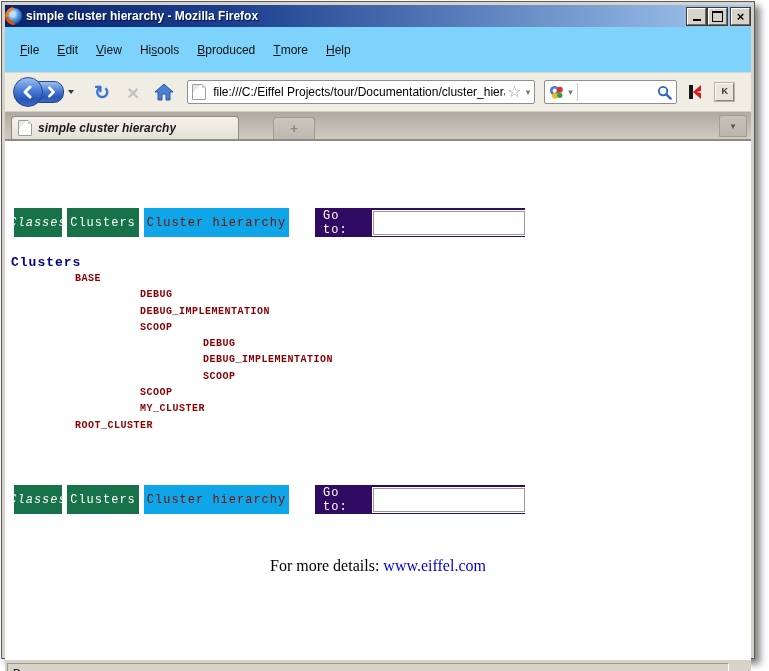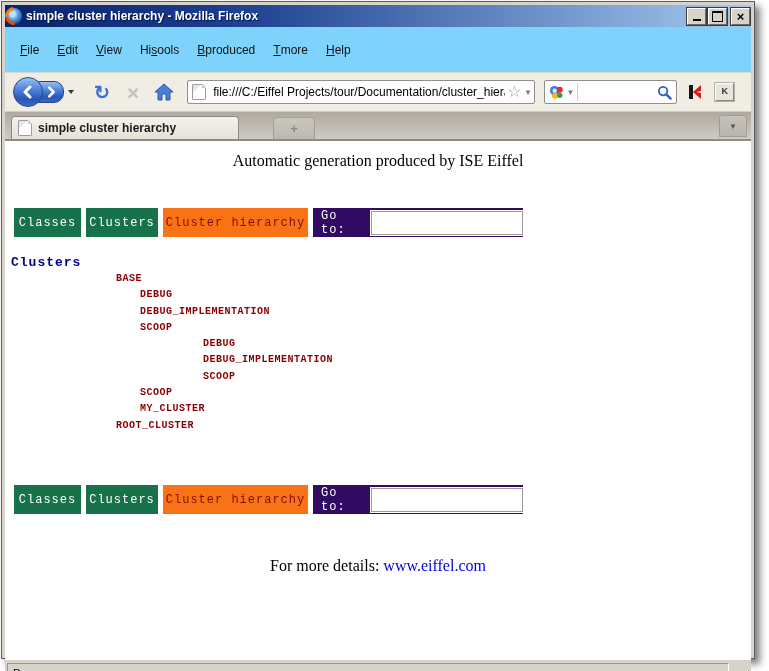--- a/index.html
+++ b/index.html
@@ -69,50 +69,50 @@
   .kkey{margin-left:12px;width:17px;height:16px;background:#e9e5dc;border:1px solid;
     border-color:#fff #8a867c #8a867c #fff;box-shadow:0 0 0 1px #b4b0a6;
     font-size:9px;text-align:center;line-height:15px;color:#333;font-weight:bold;}
 
   
   .tabbar{height:27px;background:linear-gradient(#aeaaa2,#cfcbc2);border-bottom:2px solid #8f8b80;
     position:relative;display:flex;align-items:flex-end;}
   .tab{margin-left:6px;width:228px;height:23px;background:linear-gradient(#f4f2ec,#e4e1d8);
     border:1px solid #8f8b80;border-bottom:none;border-radius:4px 4px 0 0;
     display:flex;align-items:center;padding:0 6px;box-sizing:border-box;gap:6px;}
-  .tab-label{font-size:12px;font-weight:bold;color:#1c1c1c;white-space:nowrap;overflow:hidden;}
+  .tab-label{font-size:12px;font-weight:bold;color:#1c1c1c;white-space:nowrap;overflow:hidden;font-style:italic;}
   .newtab{margin-left:34px;width:40px;height:21px;background:linear-gradient(#cac6bd,#bdb9b0);
     border:1px solid #a19d92;border-bottom:none;border-radius:4px 4px 0 0;
     display:flex;align-items:center;justify-content:center;color:#83immune7f75;}
   .newtab span{color:#8a867c;font-size:13px;font-weight:bold;line-height:1;}
   .alltabs{position:absolute;right:4px;bottom:2px;width:26px;height:20px;
     border:1px solid #a19d92;border-radius:3px 3px 0 0;background:linear-gradient(#c6c2b9,#b9b5ac);
     display:flex;align-items:center;justify-content:center;font-size:9px;color:#555;}
 
   
   .content{position:relative;background:#fff;height:518px;border-top:1px solid #fff;overflow:hidden;}
   .gen-note{position:absolute;top:10px;left:0;right:0;text-align:center;
     font-family:"Liberation Serif",serif;font-size:16px;color:#000;}
   .btn-row{position:absolute;left:9px;display:flex;gap:5px;}
   .btn-row.row1{top:66px;} .btn-row.row2{top:343px;}
   .pbtn{height:29px;display:flex;align-items:center;justify-content:center;
     font-family:"Liberation Mono",monospace;font-size:12px;letter-spacing:1px;box-sizing:border-box;}
   .pbtn.green{background:#177249;color:#fff;}
-  .pbtn.w1{width:67px;} .pbtn.w2{width:72px;}
-  .pbtn.yellow{background:#f97316;color:#7c1000;width:145px;}
+  .pbtn.w1{width:48px;font-style:italic;} .pbtn.w2{width:72px;}
+  .pbtn.yellow{background:#0ea5e9;color:#7c1000;width:145px;}
   .goto{background:#300a63;color:#fff;width:210px;justify-content:flex-start;
-    padding-left:8px;gap:8px;}
+    padding-left:8px;gap:8px;margin-left:21px;}
   .goto input{width:146px;height:20px;border:1px solid #9a9a9a;box-shadow:0 0 0 1px #fff;
     background:#fff;outline:none;font-size:12px;}
   .clusters-heading{position:absolute;top:113px;left:6px;color:#00008b;font-weight:bold;
     font-family:"Liberation Mono",monospace;font-size:13px;letter-spacing:1px;}
   .tree{position:absolute;top:131px;left:0;right:0;}
   .tree-row{height:16.3px;font-family:"Liberation Mono",monospace;font-size:10px;
     font-weight:bold;color:#8b0000;letter-spacing:0.5px;white-space:pre;}
-  .lvl1{padding-left:70px;margin-left:41px;} .lvl2{padding-left:135px;} .lvl3{padding-left:198px;}
+  .lvl1{padding-left:70px;} .lvl2{padding-left:135px;} .lvl3{padding-left:198px;}
   .footer1{position:absolute;top:394px;left:0;right:0;text-align:center;
     font-family:"Liberation Serif",serif;font-size:16px;color:#000;}
   .footer2{position:absolute;top:415px;left:0;right:0;text-align:center;
     font-family:"Liberation Serif",serif;font-size:16px;color:#000;}
   .footer2 a{color:#0000dd;text-decoration:none;}
 
   
   .statusbar{height:25px;position:relative;background:#d7d3c9;padding-top:18px;box-sizing:border-box;}
   .status-field{position:absolute;left:2px;right:22px;top:3px;bottom:2px;
     border:1px solid;border-color:#9b978b #fff #fff #9b978b;display:flex;align-items:center;
@@ -215,21 +215,20 @@
       </div>
       <div class="newtab">
         <span>+</span>
       </div>
       <div class="alltabs">
         <span>▾</span>
       </div>
     </div>
 
     <div class="content">
-      <div class="gen-note">Automatic generation produced by ISE Eiffel</div>
 
       <div class="btn-row row1">
         <span class="pbtn green w1">Classes</span>
         <span class="pbtn green w2">Clusters</span>
         <span class="pbtn yellow">Cluster hierarchy</span>
         <span class="pbtn goto">
           <span>Go to:</span>
           <input type="text" value="" style="">
         </span>
       </div>

